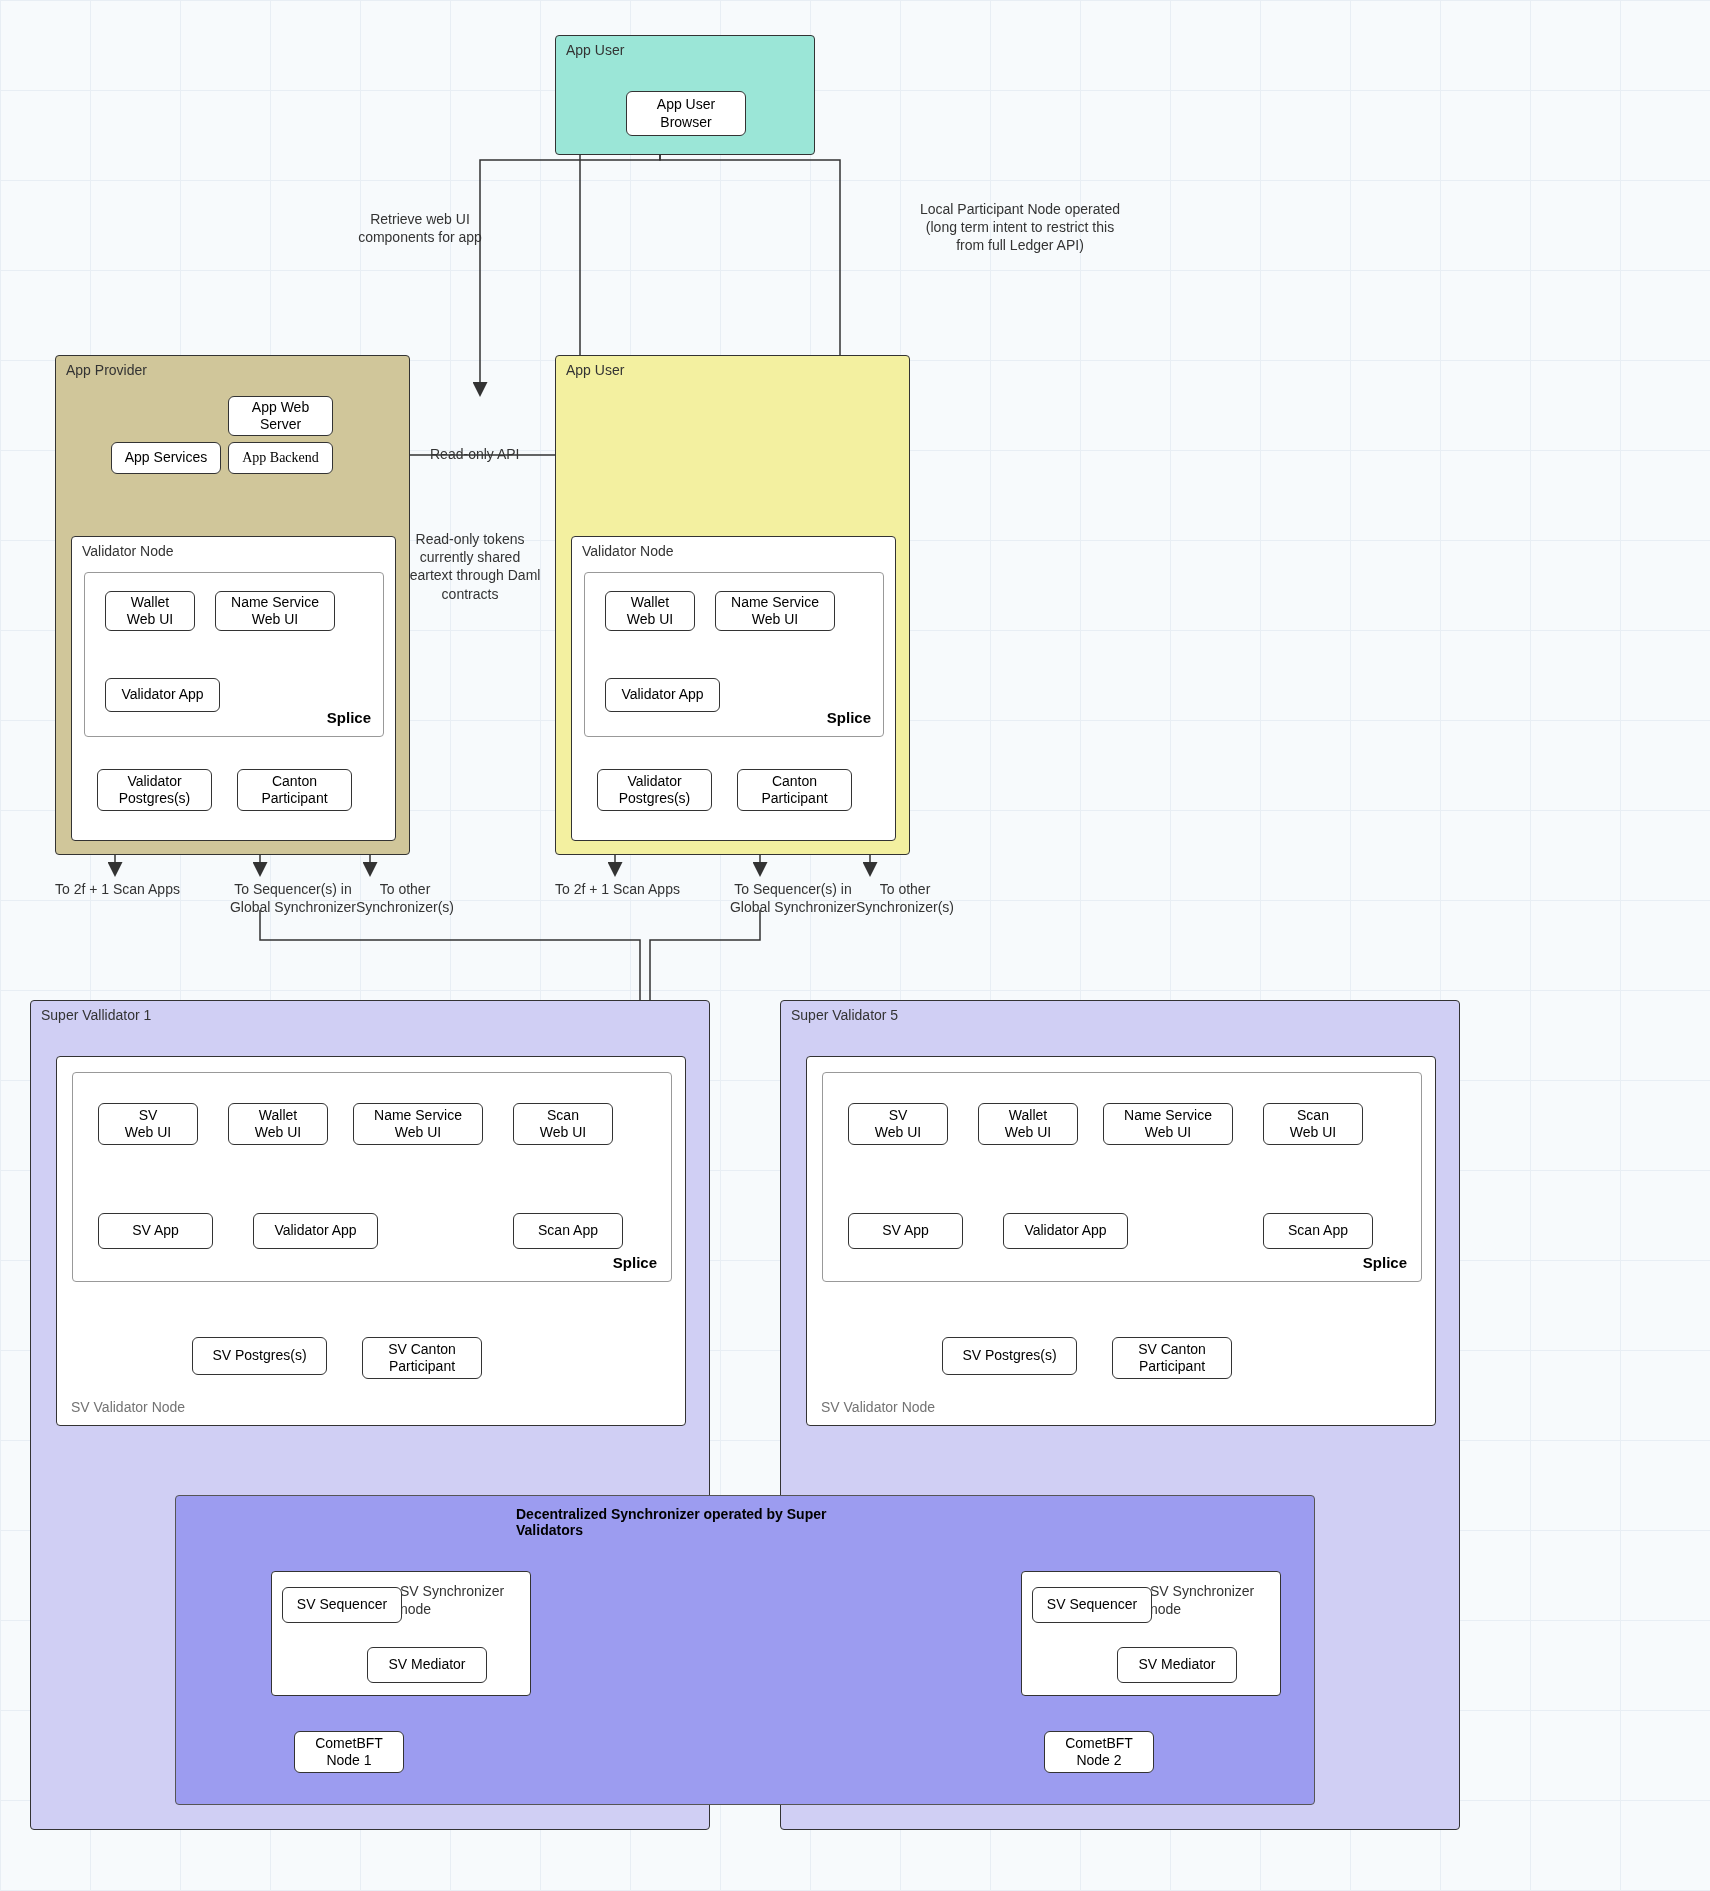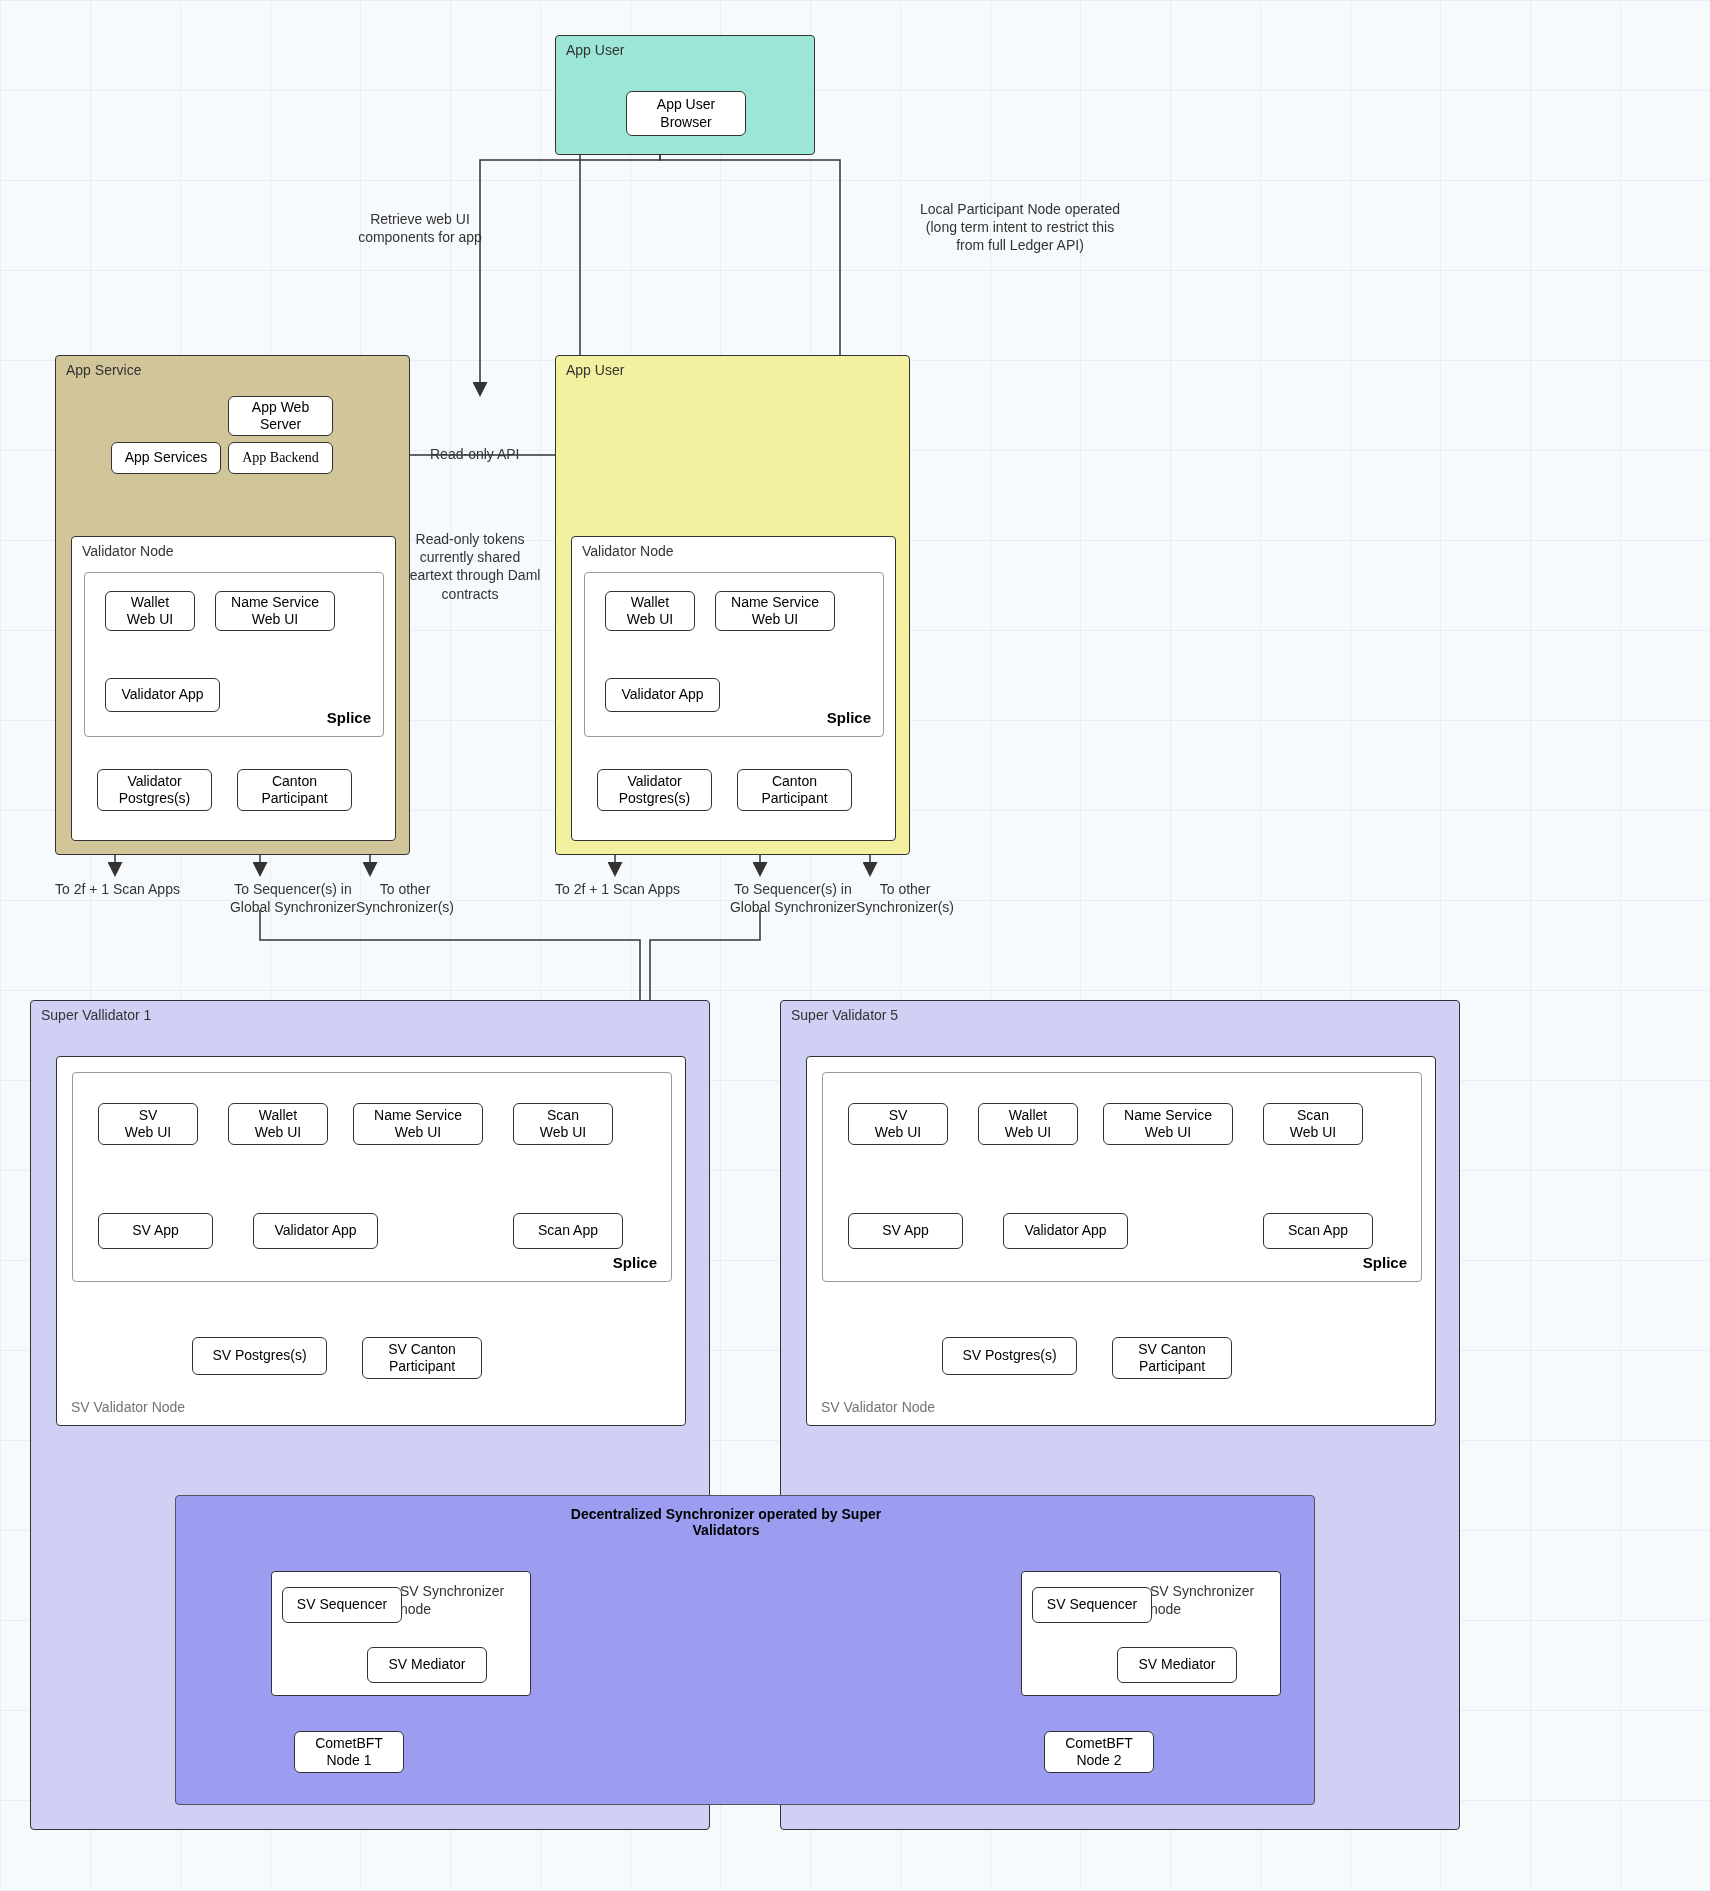--- a/index.html
+++ b/index.html
@@ -57,21 +57,21 @@
   .splice {
     position: absolute;
     font-weight: bold;
     font-size: 15px;
     text-align: right;
   }
   .bold-center {
     position: absolute;
     font-weight: bold;
     font-size: 14px;
-    text-align: center;
+    text-align: left;
   }
   svg.wires {
     position: absolute;
     top: 0; left: 0;
     width: 1710px; height: 1891px;
     pointer-events: none;
   }
 </style>
 </head>
 <body>
@@ -181,21 +181,21 @@
 <div class="label" style="left:880px; top:200px; width:280px; white-space:pre;">Local Participant Node operated
 (long term intent to restrict this
 from full Ledger API)</div>
 <div class="label" style="left:430px; top:445px; white-space:pre;">Read-only API</div>
 <div class="label" style="left:380px; top:530px; width:180px; white-space:pre;">Read-only tokens
 currently shared
 cleartext through Daml
 contracts</div>
 
 <div class="container" style="left:55px; top:355px; width:355px; height:500px; background:#d0c69a;">
-  <span class="title">App Service</span>
+  <span class="title">App Provider</span>
   <div class="box" style="left:172px; top:40px; width:105px; height:40px; white-space:pre;">App Web
 Server</div>
   <div class="box" style="left:55px; top:86px; width:110px; height:32px;">App Services</div>
   <div class="box" style="left:172px; top:86px; width:105px; height:32px;font-family:Liberation Serif, serif;">App Backend</div>
 
   <div class="container" style="left:15px; top:180px; width:325px; height:305px;">
     <span class="title">Validator Node</span>
     <div class="container" style="left:12px; top:35px; width:300px; height:165px; border-color:#999;">
       <div class="box" style="left:20px; top:18px; width:90px; height:40px; white-space:pre;">Wallet
 Web UI</div>

